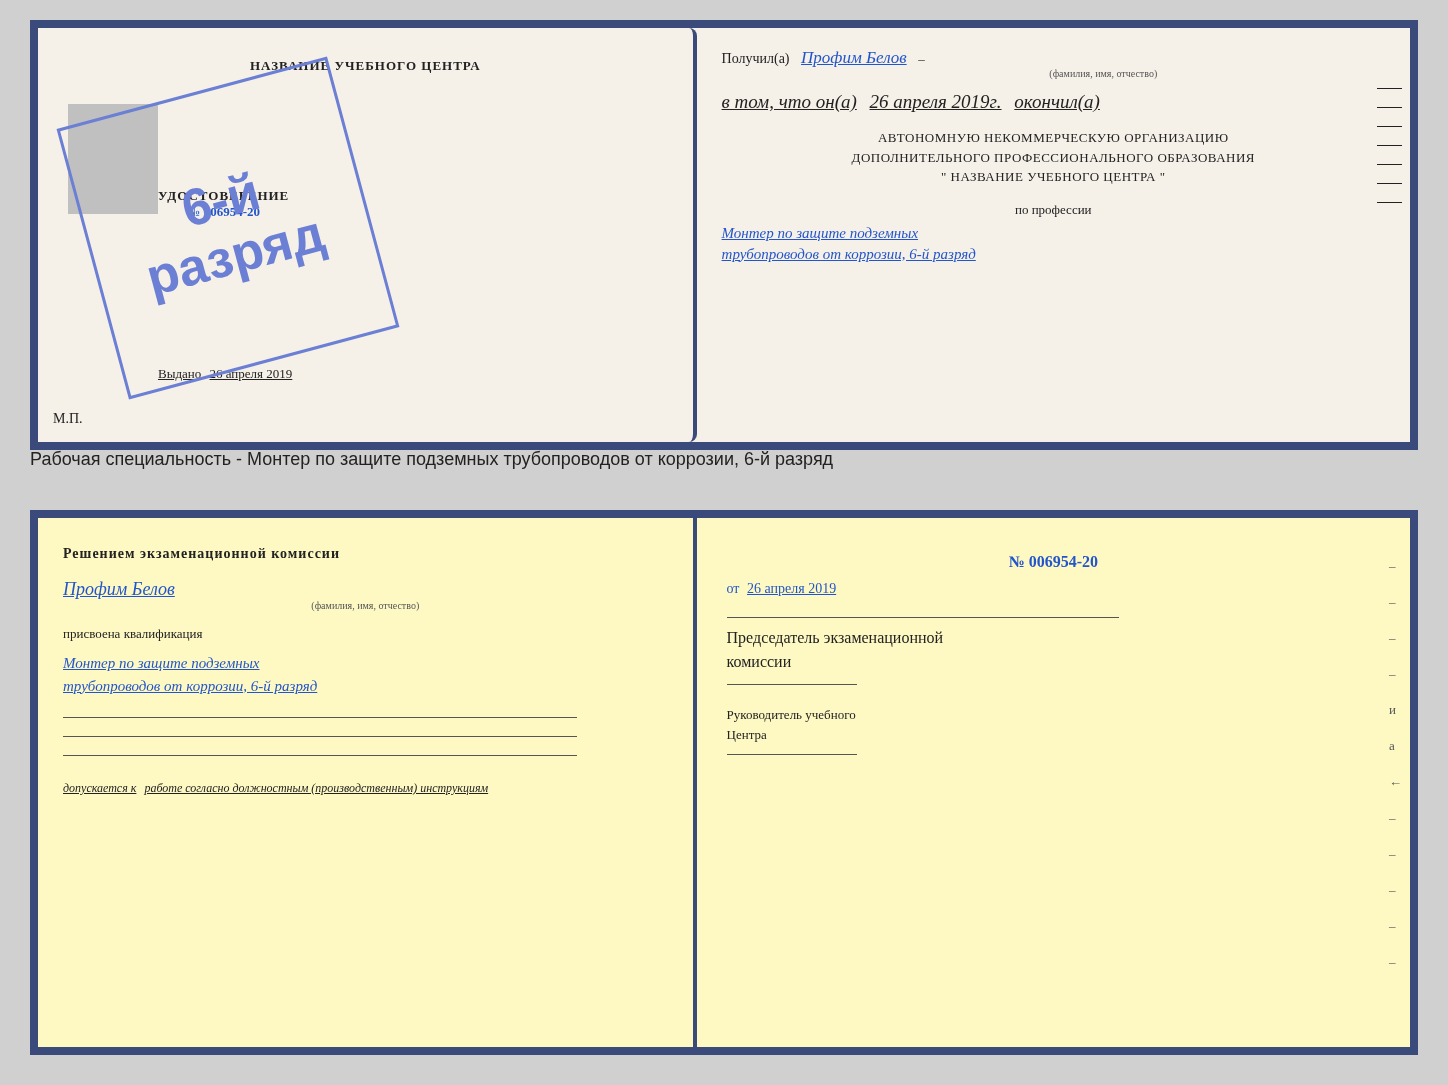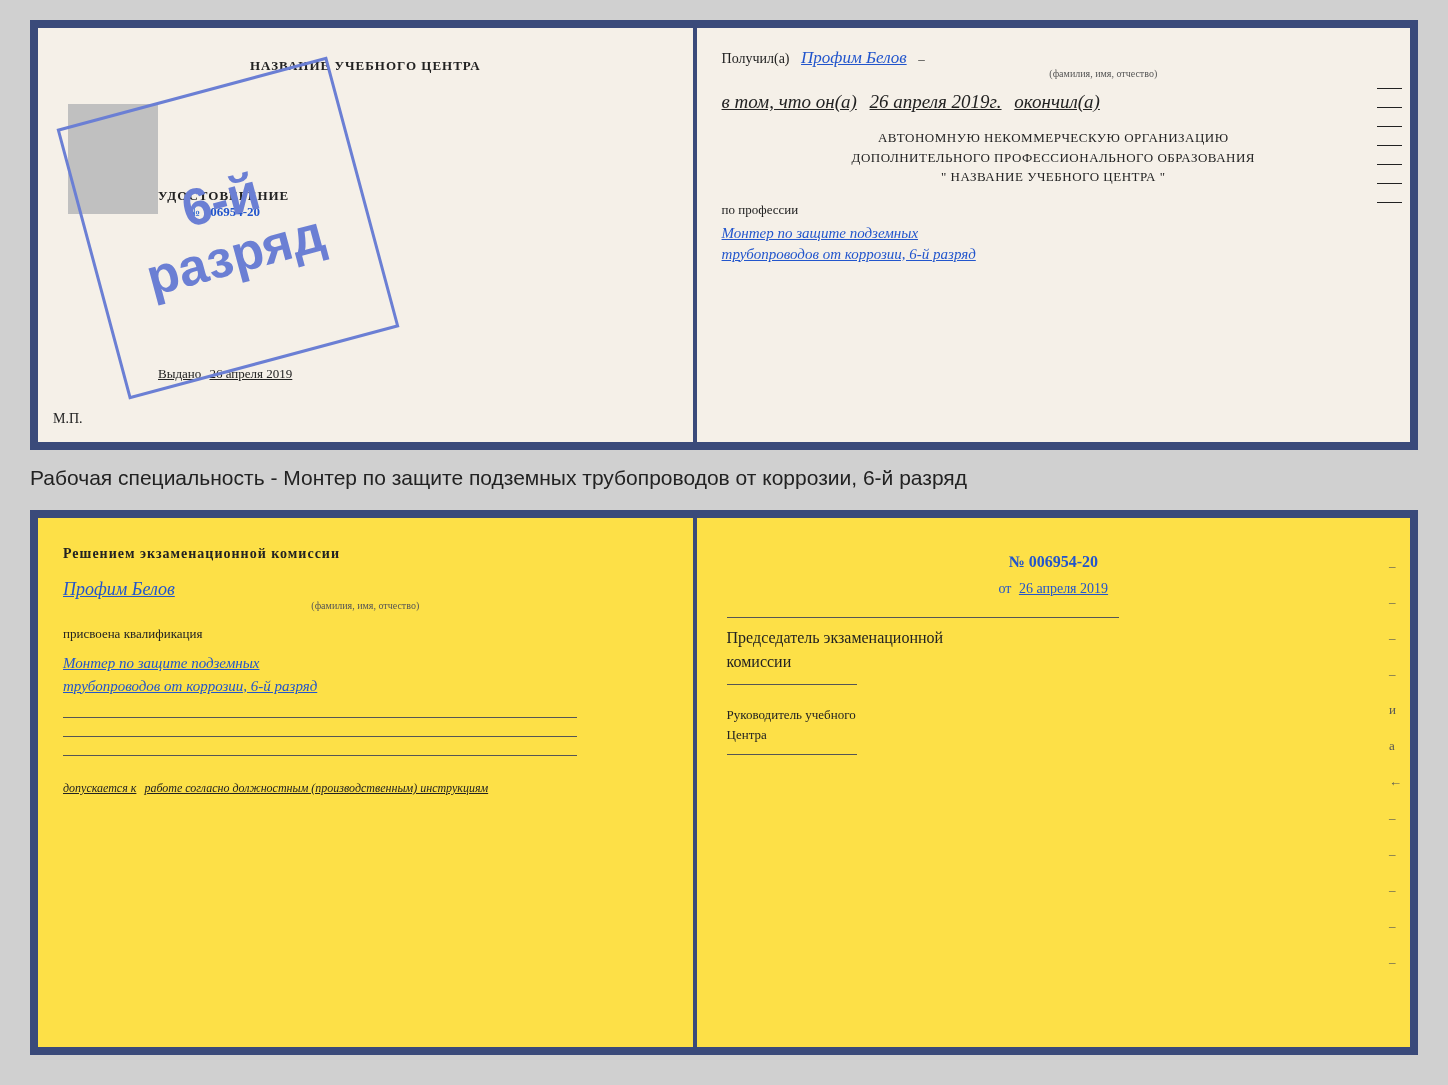--- a/index.html
+++ b/index.html
@@ -32,20 +32,21 @@
     }
 
     .cert-left {
       width: 48%;
       border-right: 4px solid #3a4a7a;
       padding: 20px;
       position: relative;
       display: flex;
       flex-direction: column;
       align-items: center;
+      border-radius: 8px;
     }
 
     .cert-right {
       width: 52%;
       padding: 20px 25px;
       position: relative;
     }
 
     .cert-title {
       font-size: 13px;
@@ -175,20 +176,21 @@
       color: #222;
       text-align: center;
       line-height: 1.5;
       letter-spacing: 0.5px;
     }
 
     .cert-right .po-professii {
       font-size: 13px;
       color: #222;
       margin-top: 18px;
+      text-align: center;
     }
 
     .cert-right .professiya-text {
       font-size: 15px;
       color: #2255cc;
       font-style: italic;
       margin-top: 5px;
       line-height: 1.4;
     }
 
@@ -207,35 +209,35 @@
 
     .dash-line {
       width: 25px;
       height: 1px;
       background: #222;
     }
 
     
     .description-text {
       position: absolute;
-      top: 466px;
+      top: 449px;
       left: 30px;
-      font-size: 21px;
+      font-size: 18px;
       color: #222;
       font-family: Arial, sans-serif;
     }
 
     
     .certificate-bottom {
       position: absolute;
       top: 510px;
       left: 30px;
       right: 30px;
       height: 545px;
-      background: #fde047;
+      background: #fef9c3;
       border: 8px solid #3a4a7a;
       display: flex;
     }
 
     .cert-bottom-left {
       width: 48%;
       border-right: 4px solid #3a4a7a;
       padding: 25px 25px;
       position: relative;
     }
@@ -326,21 +328,20 @@
       font-size: 16px;
       color: #2255cc;
       font-weight: bold;
       text-align: center;
       margin: 10px 0;
     }
 
     .ot-date {
       font-size: 14px;
       color: #2255cc;
-      text-align: center;
       margin-bottom: 20px;
     }
 
     .predsedatel {
       font-size: 16px;
       color: #222;
       line-height: 1.5;
       margin-top: 8px;
     }
 

